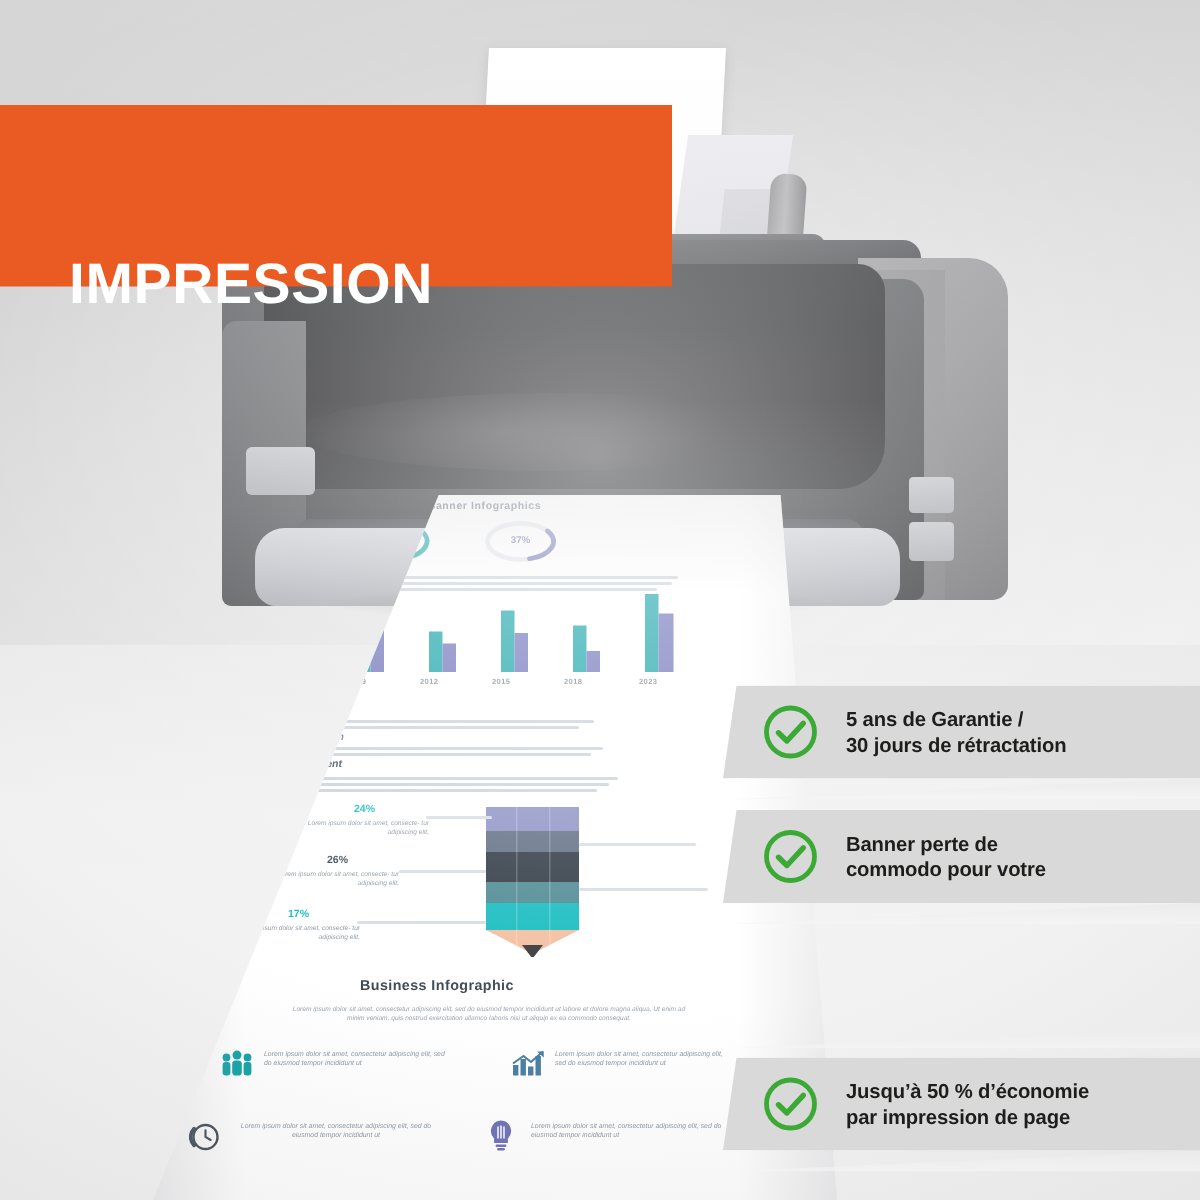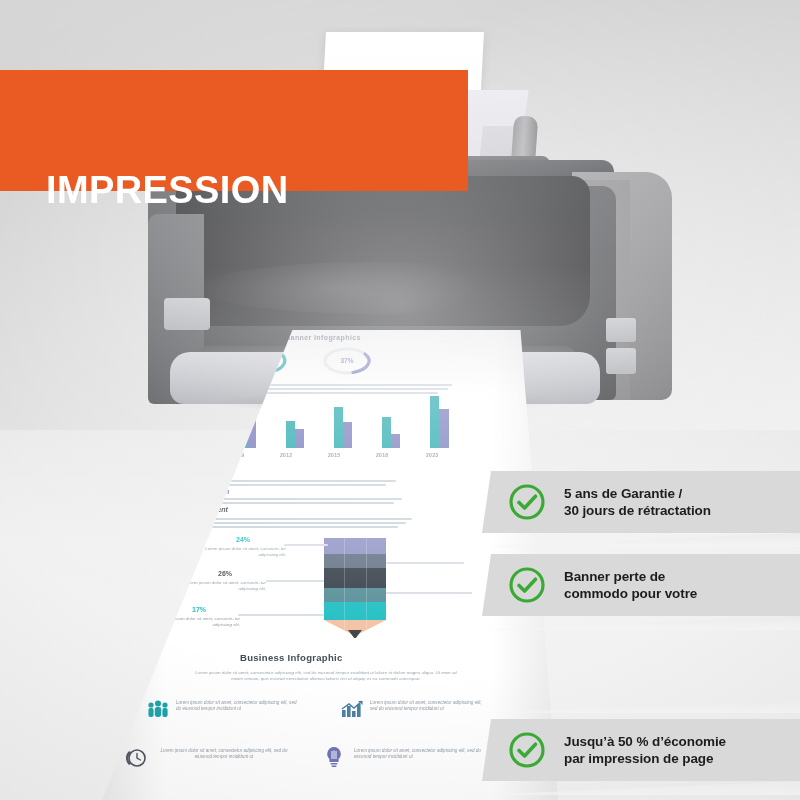--- a/index.html
+++ b/index.html
@@ -92,34 +92,34 @@
   .year{position:absolute;font-size:5px;color:#7d8b97;font-weight:bold;letter-spacing:.3px;}
   .num{position:absolute;font-size:10px;font-weight:bold;font-style:italic;}
   .step-h{position:absolute;font-size:7px;font-weight:bold;font-style:italic;}
   .pct{position:absolute;font-size:7px;font-weight:bold;}
   .pct-txt{position:absolute;font-size:4.4px;line-height:6px;color:#8d99a4;text-align:right;font-style:italic;}
   .bi-title{position:absolute;font-size:9.5px;font-weight:bold;color:#3f4a54;letter-spacing:.3px;}
   .bi-body{position:absolute;font-size:4.4px;line-height:6px;color:#9aa5af;font-style:italic;}
   .ic-txt{position:absolute;font-size:4.6px;line-height:6.2px;color:#8d99a4;font-style:italic;}
 
   
-  .cards{position:absolute;left:0;top:16px;width:800px;height:748px;}
+  .cards{position:absolute;left:0;top:2px;width:800px;height:748px;}
   .card{position:absolute;right:0;width:318px;height:62px;
     background:#d9d9d9;
     clip-path:polygon(9px 0, 100% 0, 100% 100%, 0 100%);
     display:flex;align-items:center;}
   .card .tick{flex:0 0 auto;margin-left:26px;width:38px;height:38px;}
   .card .ctext{margin-left:18px;font-size:13.5px;font-weight:bold;color:#1d1d1b;
     line-height:17px;letter-spacing:-.1px;}
   .card-wedge{position:absolute;right:0;width:318px;height:14px;
     background:linear-gradient(180deg,rgba(235,235,235,.9),rgba(246,246,246,.6));
     clip-path:polygon(100% 0, 100% 100%, 0 100%);}
 
   
-  .banner{position:absolute;left:0;top:70px;width:448px;height:121px;background:#ea5b23;padding-left:20px;}
+  .banner{position:absolute;left:0;top:70px;width:448px;height:121px;background:#ea5b23;}
   .banner .bl{position:absolute;left:46px;color:#ffffff;font-weight:bold;
     font-size:38px;letter-spacing:.4px;line-height:44px;}
   .bl1{top:98px;}
   .bl2{top:152px;}
 </style>
 </head>
 <body>
 
 <div id="stage">
 

